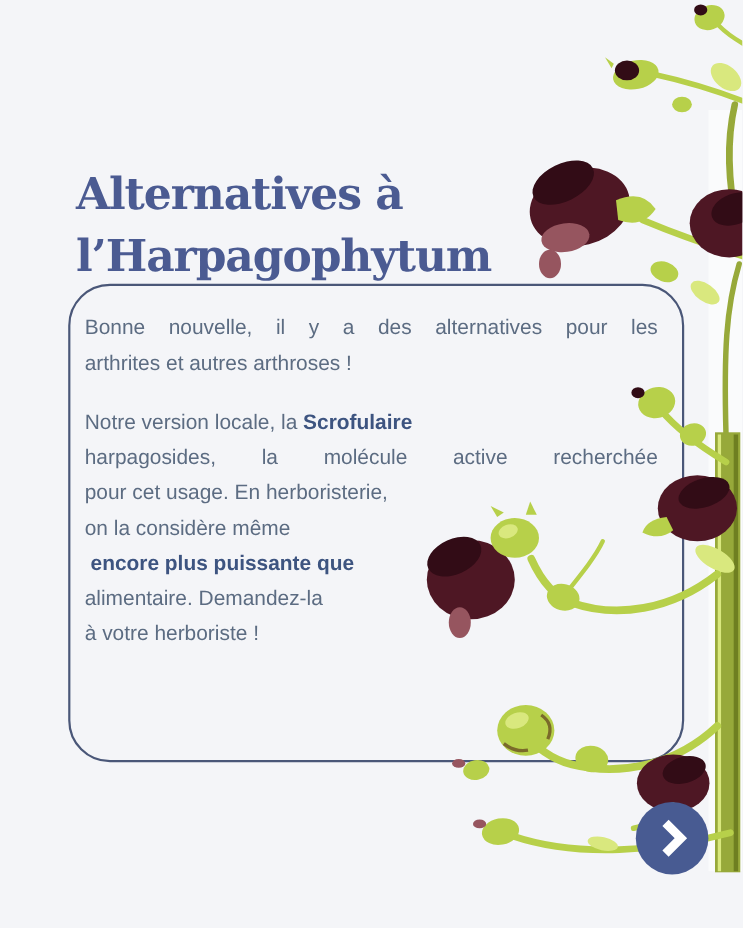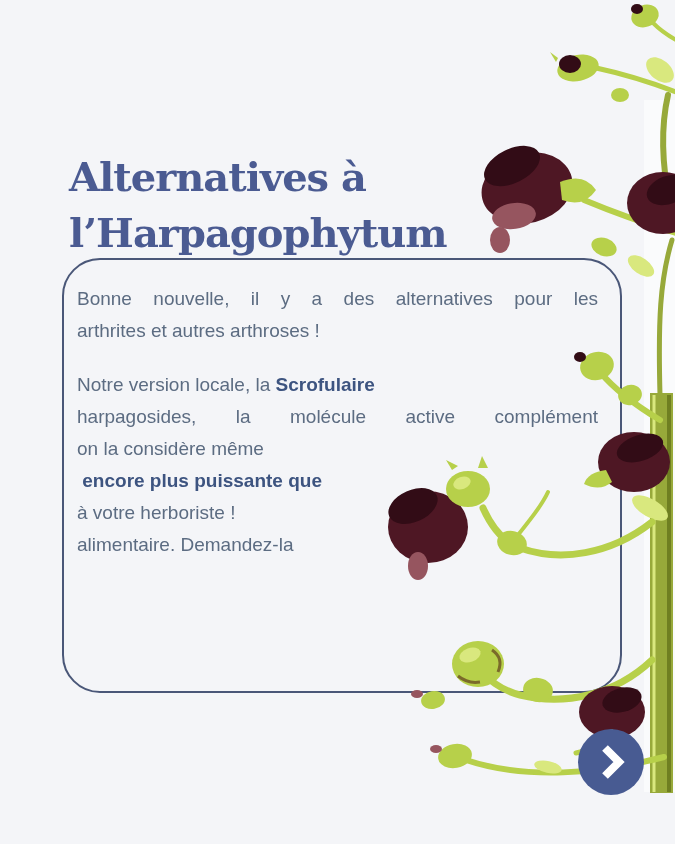--- a/index.html
+++ b/index.html
@@ -57,25 +57,26 @@
   <span>Alternatives à</span>
   <span>l’Harpagophytum</span>
 </h1>
 
 <div class="card">
   <div>
       <div class="line justify"><span>Bonne nouvelle, il y a des alternatives pour les</span></div>
       <div class="line"><span>arthrites et autres arthroses&nbsp;!</span></div>
       <div class="gap"></div>
       <div class="line"><span>Notre version locale, la </span><span class="b">Scrofulaire</span></div>
-      <div class="line justify"><span>harpagosides, la molécule active complément</span></div>
+      <div class="line justify"><span>harpagosides, la molécule active recherchée</span></div>
+      <div class="line"><span>pour cet usage. En herboristerie,</span></div>
       <div class="line"><span>on la considère même</span></div>
       <div class="line"><span>&nbsp;</span><span class="b">encore plus puissante que</span></div>
+      <div class="line"><span>alimentaire. Demandez-la</span></div>
       <div class="line"><span>à votre herboriste&nbsp;!</span></div>
-      <div class="line"><span>alimentaire. Demandez-la</span></div>
     </div>
 </div>
 
 <svg class="plant" width="675" height="844" viewBox="0 0 675 844">
 
   <rect x="644" y="100" width="31" height="692" fill="#ffffff" opacity="0.55"></rect>
 
   <g>
     <rect x="650" y="393" width="23" height="400" class="olivefill"></rect>
     <line x1="654" y1="395" x2="654" y2="792" stroke="var(--limeLight)" stroke-width="3"></line>

